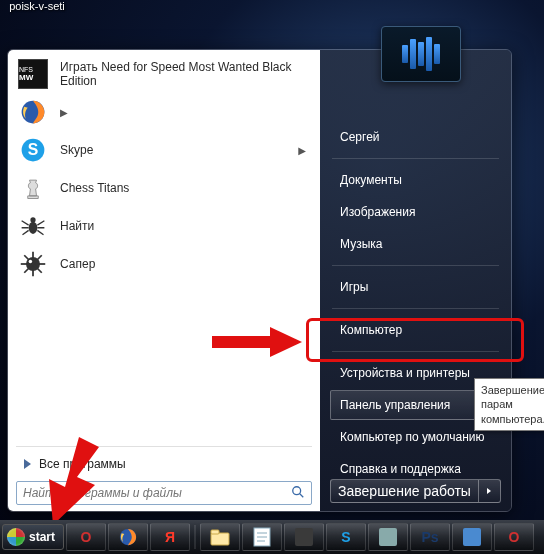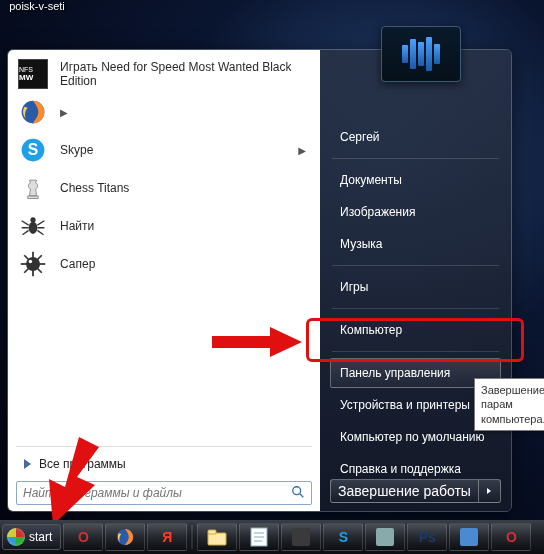--- a/index.html
+++ b/index.html
@@ -164,20 +164,21 @@
     gap:2px;
   }
   .start-btn {
     height:26px; padding:0 8px 0 4px;
     background: linear-gradient(to bottom, #3c4450, #12151c);
     border:1px solid #555;
     border-radius:3px;
     display:flex; align-items:center; gap:4px;
     color:#fff; font-size:12px;
     cursor:pointer;
+    font-weight:bold;
   }
   .orb {
     width:18px; height:18px; border-radius:50%;
     background: conic-gradient(#c33 0 90deg, #3a3 90deg 180deg, #39c 180deg 270deg, #cc3 270deg 360deg);
     box-shadow:0 0 3px rgba(255,255,255,0.4) inset;
   }
   .task-item {
     width:40px; height:28px;
     background: linear-gradient(to bottom, rgba(255,255,255,0.12), rgba(0,0,0,0.2));
     border:1px solid rgba(255,255,255,0.15);
@@ -294,22 +295,22 @@
         <div class="right-item">Сергей</div>
         <div class="right-sep"></div>
         <div class="right-item">Документы</div>
         <div class="right-item">Изображения</div>
         <div class="right-item">Музыка</div>
         <div class="right-sep"></div>
         <div class="right-item">Игры</div>
         <div class="right-sep"></div>
         <div class="right-item">Компьютер</div>
         <div class="right-sep"></div>
+        <div class="right-item">Устройства и принтеры</div>
         <div class="right-item highlight">Панель управления</div>
-        <div class="right-item">Устройства и принтеры</div>
         <div class="right-item">Компьютер по умолчанию</div>
         <div class="right-item">Справка и поддержка</div>
       </div>
     <div class="shutdown-row">
       <div class="shutdown-btn">
         <span>Завершение работы</span>
       </div>
       <div class="shutdown-arrow">
         <svg width="8" height="8" viewBox="0 0 8 8">
             <path d="M1 1 L5 4 L1 7 Z" fill="#fff"></path>

